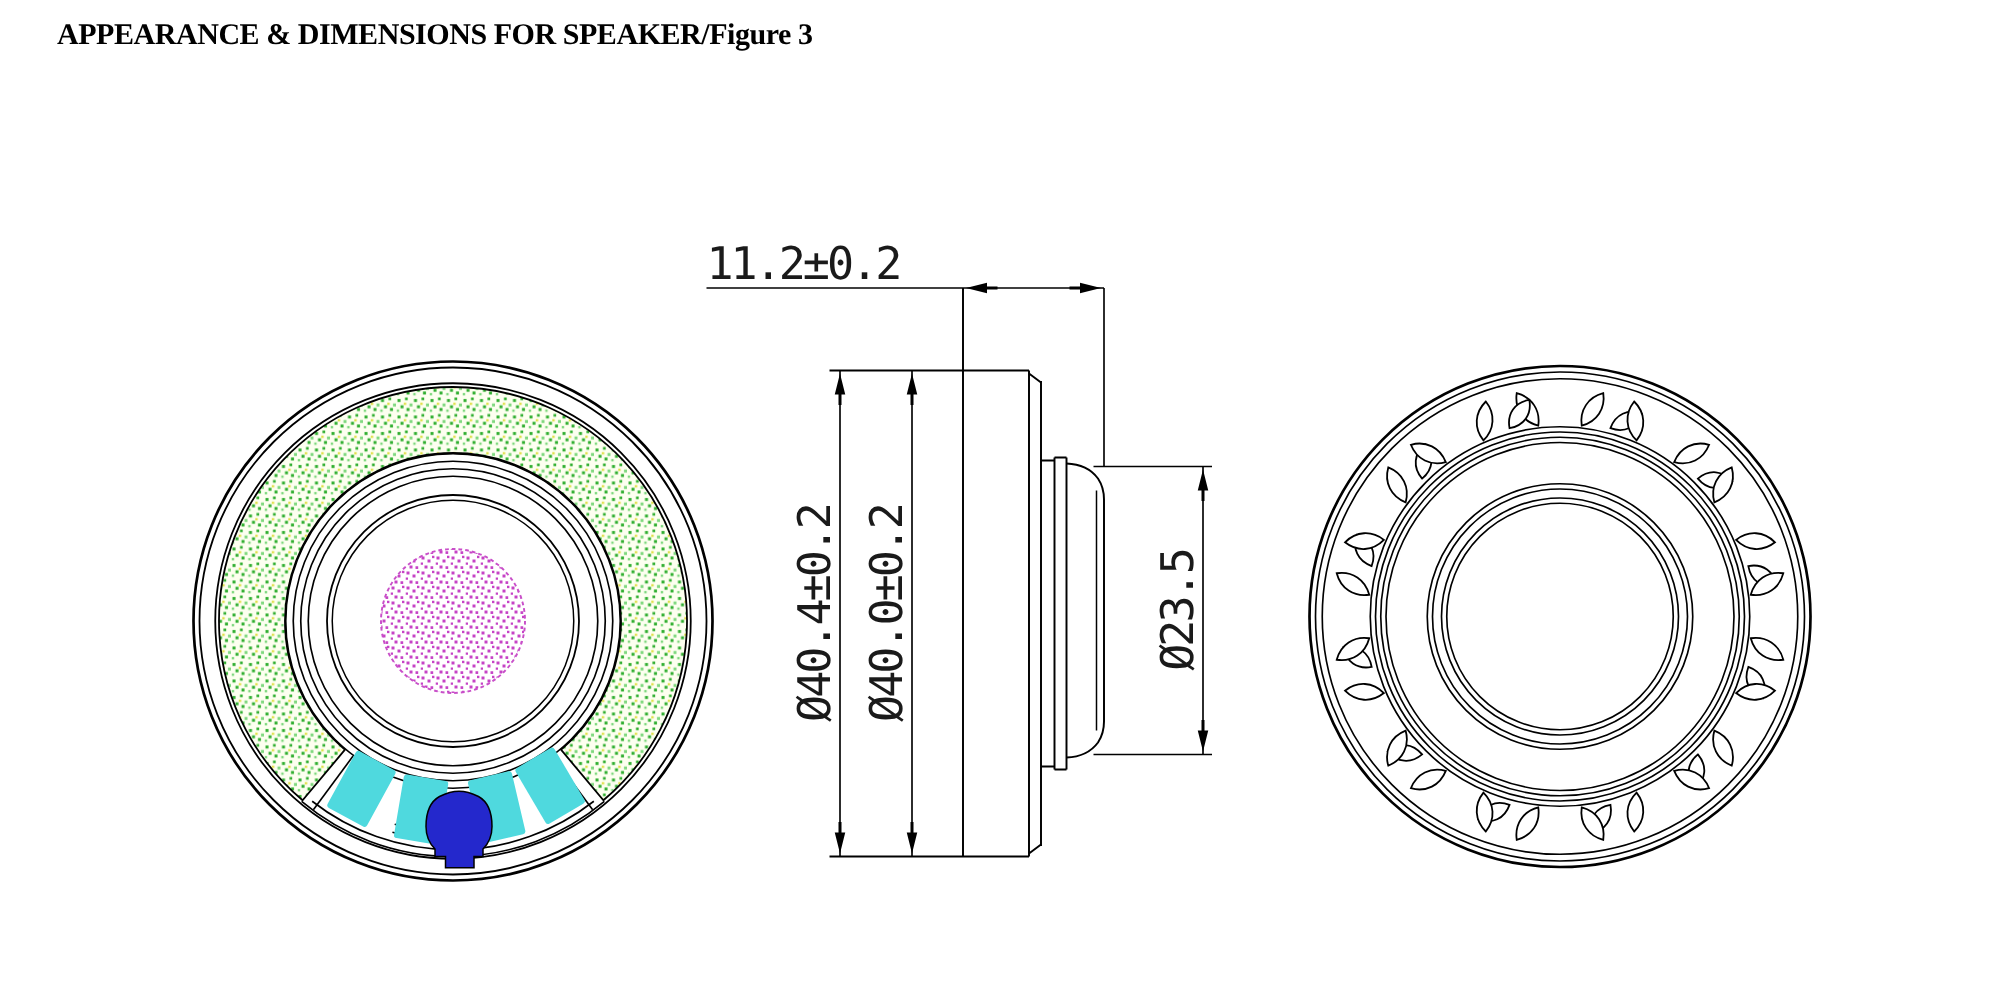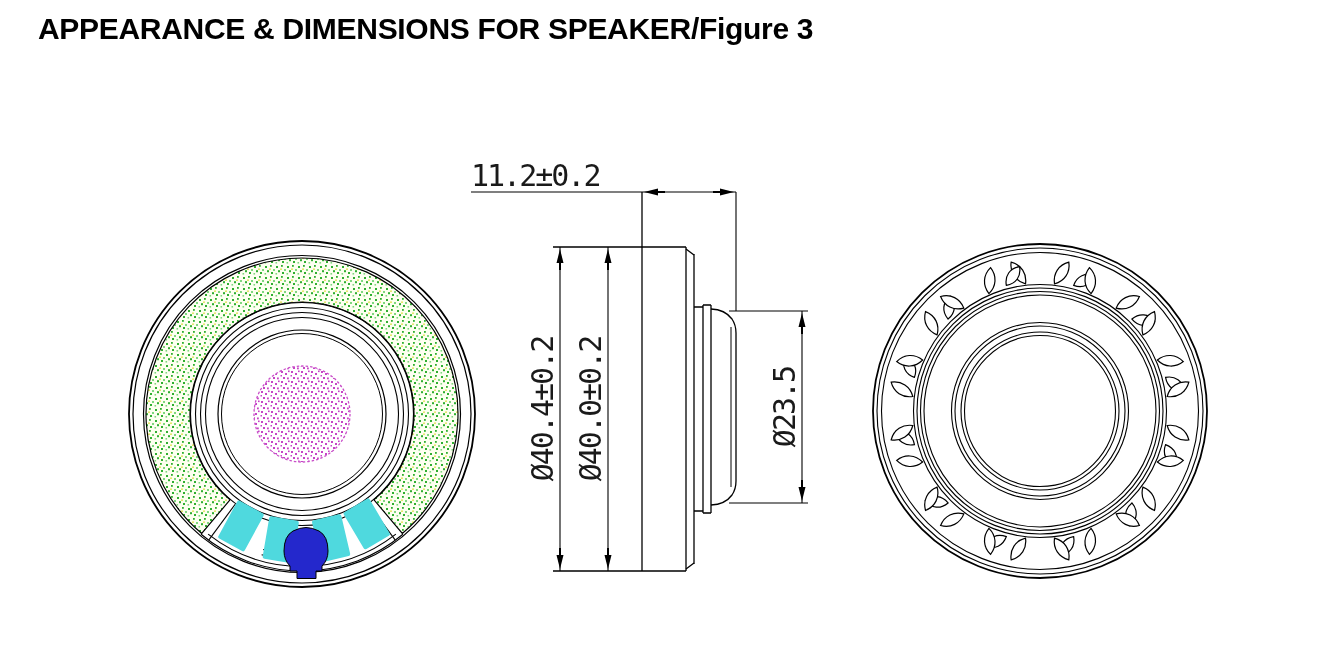--- a/index.html
+++ b/index.html
@@ -1,19 +1,19 @@
 <!DOCTYPE html>
 <html><head>
 <meta charset="utf-8">
 <style>
   html,body{margin:0;padding:0;background:#ffffff;}
   body{width:1329px;height:660px;position:relative;overflow:hidden;
        font-family:"Liberation Sans", sans-serif;}
-  .title{position:absolute;left:38px;top:12px;font-size:30px;font-weight:bold;
-         color:#000;letter-spacing:-0.3px;white-space:nowrap;}
+  .title{position:absolute;left:38px;top:12px;font-size:20px;font-weight:bold;
+         color:#000;letter-spacing:-0.3px;white-space:nowrap;font-family:Liberation Serif, serif;}
   svg{position:absolute;left:0;top:0;}
   .dimtext{font-family:"DejaVu Sans Mono", monospace;font-size:30px;fill:#1a1a1a;
            letter-spacing:-2px;}
 </style>
 </head>
 <body>
 
 <div class="title">APPEARANCE &amp; DIMENSIONS FOR SPEAKER/Figure 3</div>
 
 <svg id="drawing" width="1329" height="660" viewBox="0 0 1329 660">

